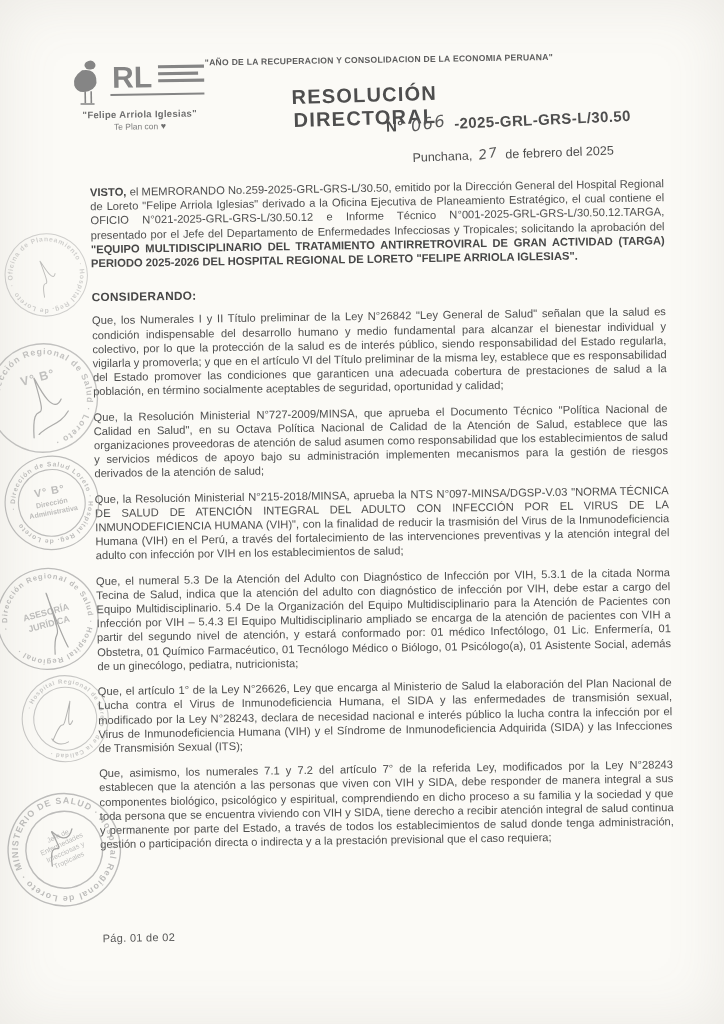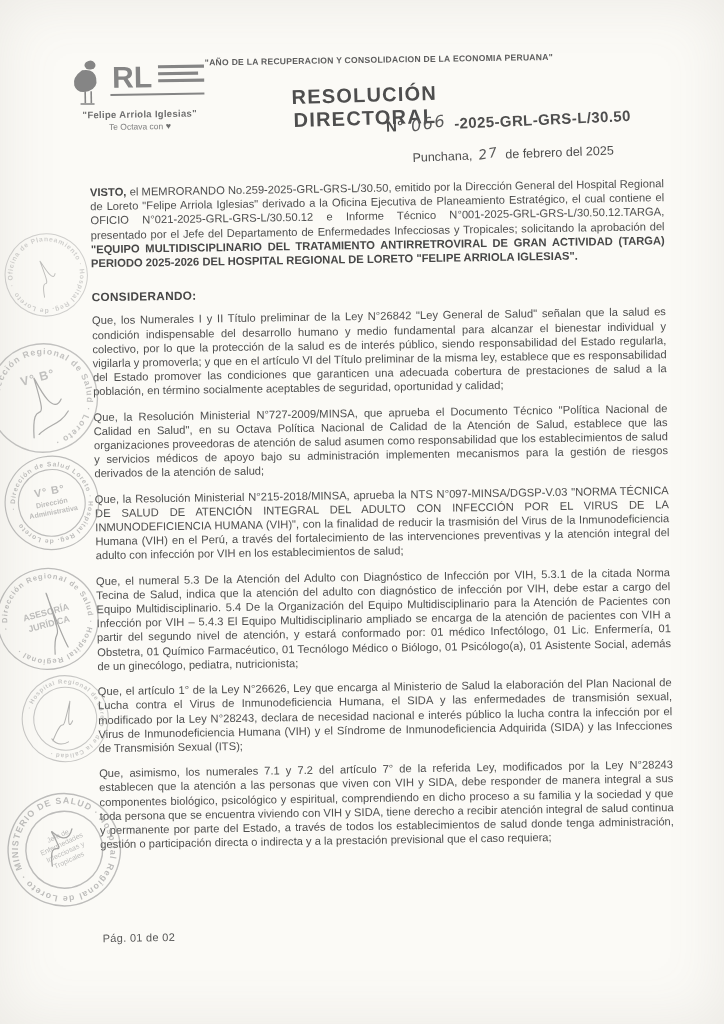--- a/index.html
+++ b/index.html
@@ -84,21 +84,21 @@
         <g fill="#858585">
           <text x="48" y="32" font-size="30" font-weight="bold" font-family="Liberation Sans, sans-serif">RL</text>
           <rect x="94" y="10" width="46" height="3.2"></rect>
           <rect x="94" y="17" width="40" height="3.2"></rect>
           <rect x="94" y="24" width="46" height="3.2"></rect>
           <rect x="46" y="38" width="94" height="2.2"></rect>
         </g>
       </svg>
       <div class="logo-name">"Felipe Arriola Iglesias"</div>
       <div class="logo-slogan">
-        <span>Te Octava con</span>
+        <span>Te Plan con</span>
         <span class="heart">♥</span>
       </div>
     </div>
 
     <div class="title">RESOLUCIÓN DIRECTORAL</div>
 
     <div class="doc-number">
       <span>N°</span>
       <span class="handwritten">066</span>
       <span>-2025-GRL-GRS-L/30.50</span>

